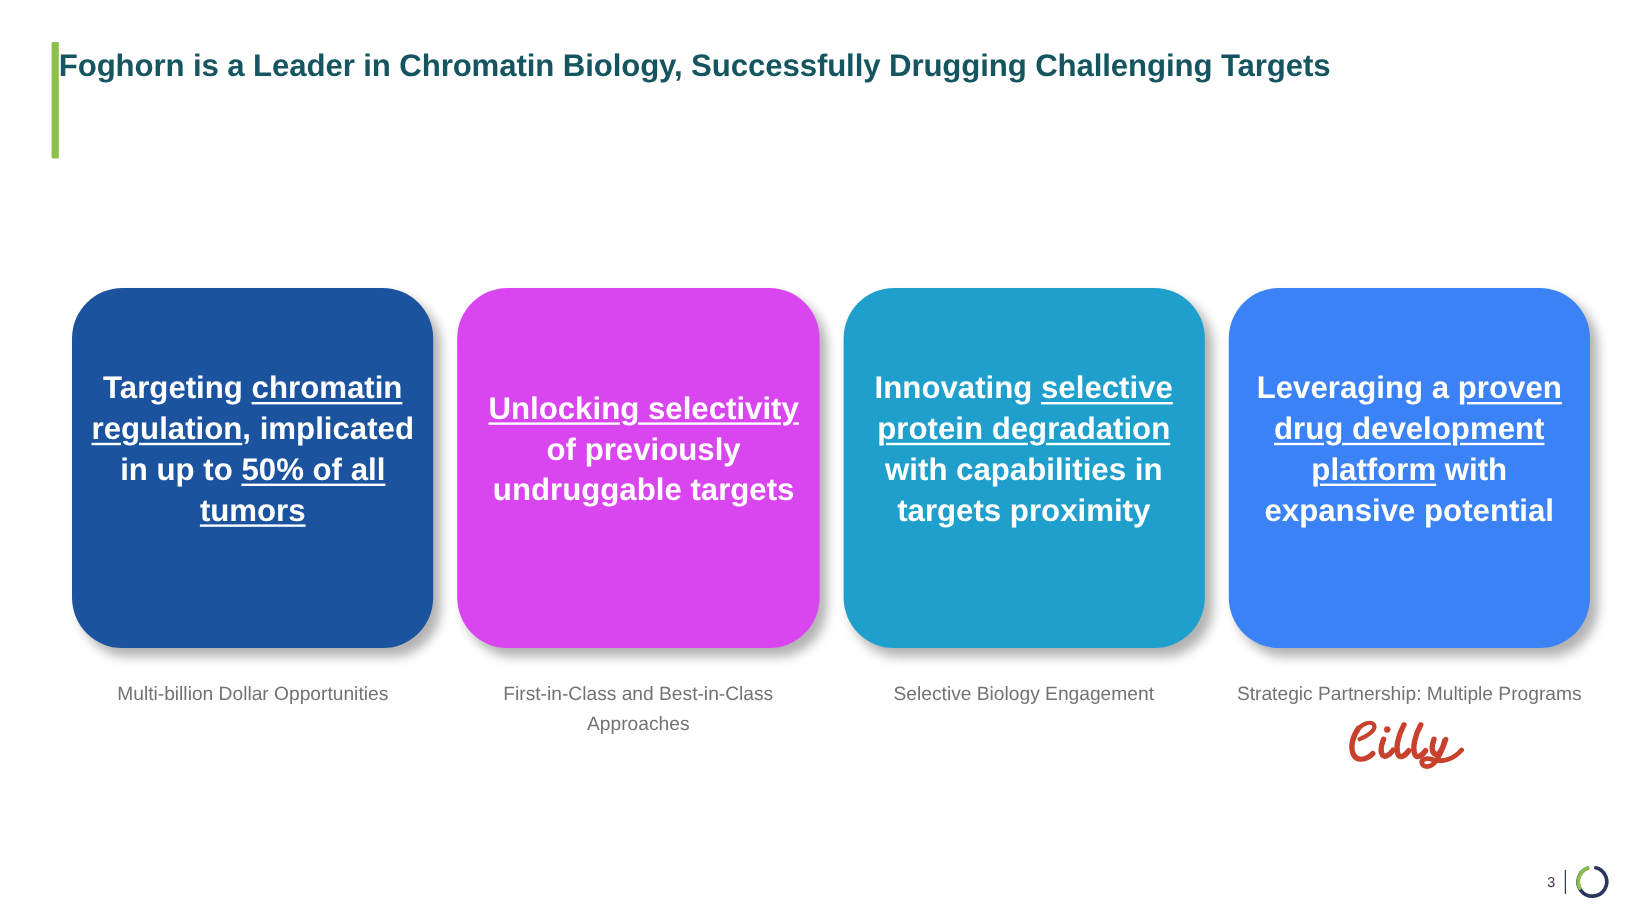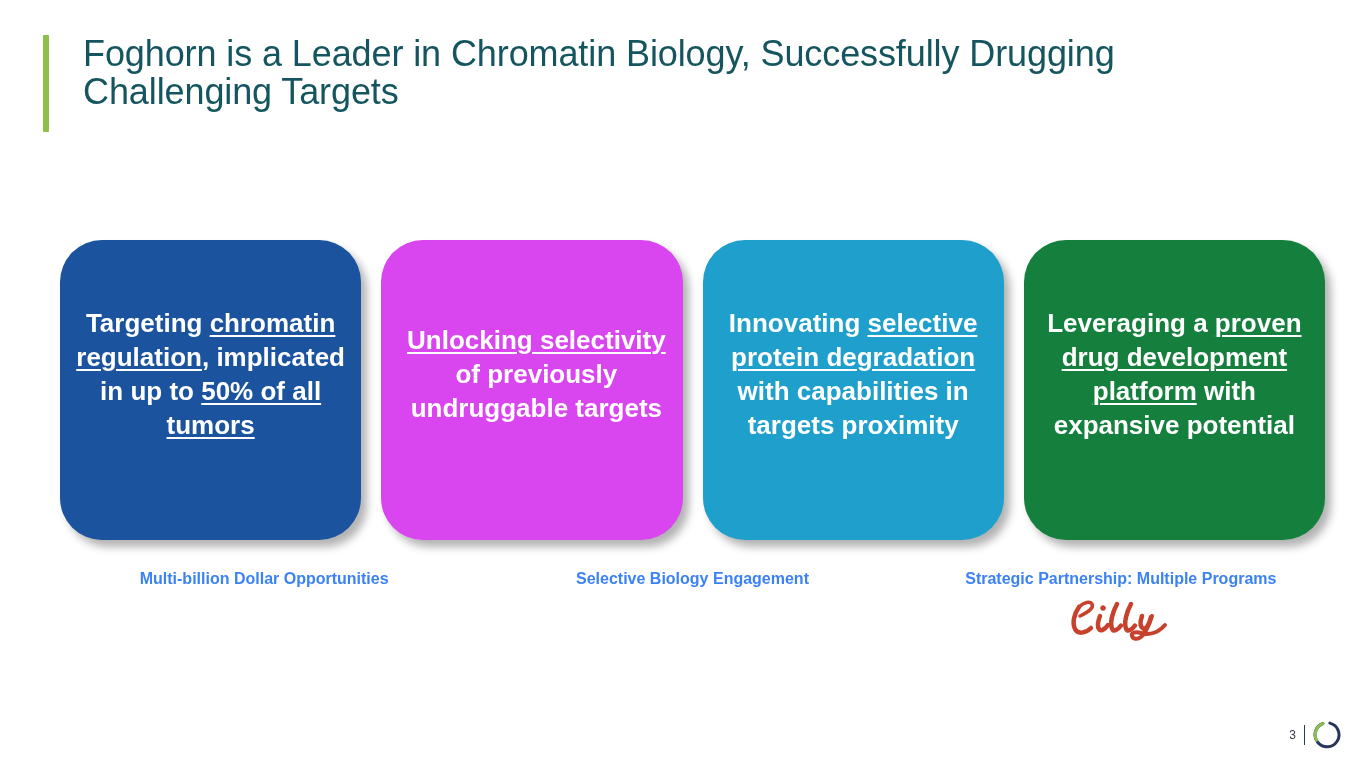--- a/index.html
+++ b/index.html
@@ -34,24 +34,23 @@
   }
   .title-accent {
     width: 6px;
     min-height: 97px;
     background: #8CC04A;
     flex: 0 0 auto;
     border-radius: 1px;
   }
   .title-text {
     margin: 0;
-    padding-left: 34px;
     color: #14555F;
-    font-size: 36px;
-    font-weight: normal;
+    font-size: 26px;
+    font-weight: bold;
     line-height: 38px;
     letter-spacing: -0.1px;
     max-width: 1090px;
   }
 
   
   .cards-row {
     position: absolute;
     left: 60px;
     top: 240px;
@@ -99,23 +98,23 @@
     top: 566px;
     width: 1265px;
     display: flex;
     gap: 20px;
   }
   .caption-col {
     flex: 1 1 0;
     text-align: center;
   }
   .caption {
-    color: #3b82f6;
+    color: #737373;
     font-size: 16px;
-    font-weight: bold;
+    font-weight: normal;
     line-height: 25px;
     margin: 0;
   }
   .partner-logo-wrap {
     margin-top: 6px;
     height: 46px;
     display: flex;
     align-items: center;
     justify-content: center;
   }
@@ -170,33 +169,36 @@
       </div>
     </div>
 
     <div class="card-col">
       <div class="card" id="card-2" style="background: rgb(31, 160, 204);">
         <p class="card-text" id="card-text-2"><span>Innovating </span><u>selective protein degradation </u><span>with capabilities in targets proximity</span></p>
       </div>
     </div>
 
     <div class="card-col">
-      <div class="card" id="card-3" style="background: #15803d; justify-content: flex-end;">
+      <div class="card" id="card-3" style="background: #3b82f6; justify-content: flex-end;">
         <p class="card-text" id="card-text-3"><span>Leveraging a </span><u>proven drug development platform</u><span> with expansive potential</span></p>
       </div>
     </div>
 
   </div>
 
   <div class="captions-row">
 
     <div class="caption-col">
       <p class="caption">Multi-billion Dollar Opportunities</p>
     </div>
 
+    <div class="caption-col">
+      <p class="caption">First-in-Class and Best-in-Class Approaches</p>
+    </div>
 
     <div class="caption-col">
       <p class="caption">Selective Biology Engagement</p>
     </div>
 
     <div class="caption-col">
       <p class="caption">Strategic Partnership: Multiple Programs</p>
       <div class="partner-logo-wrap">
         <svg class="lilly-logo" width="104" height="46" viewBox="0 0 208 92" aria-hidden="true">
           <g id="lilly-paths" fill="none" stroke="#C8412C" stroke-linecap="round" stroke-linejoin="round">

